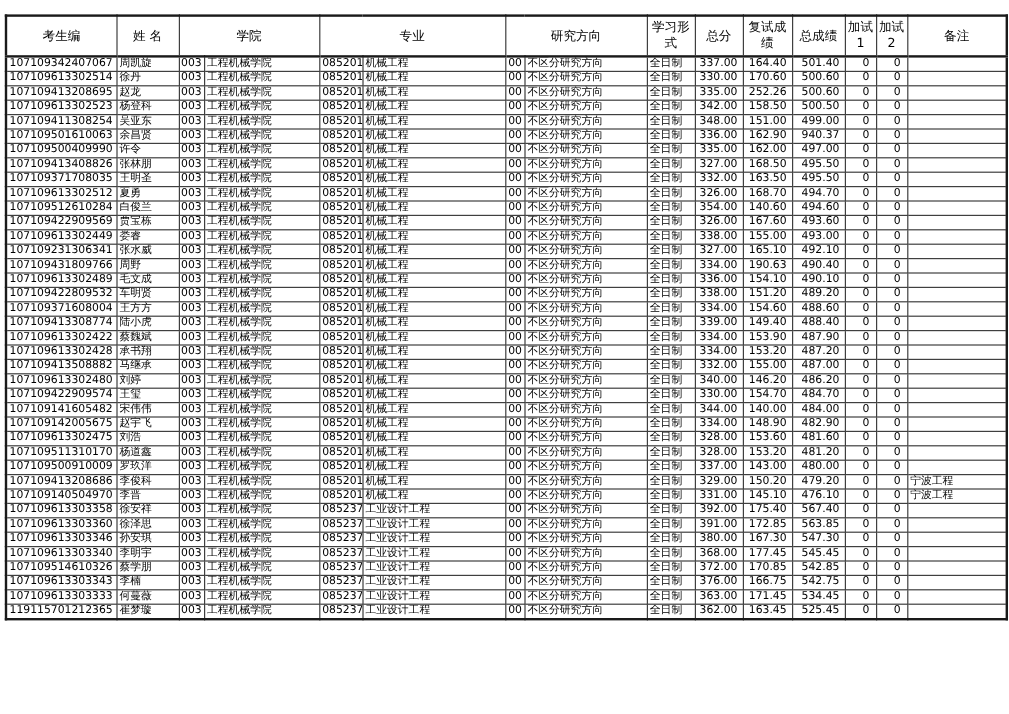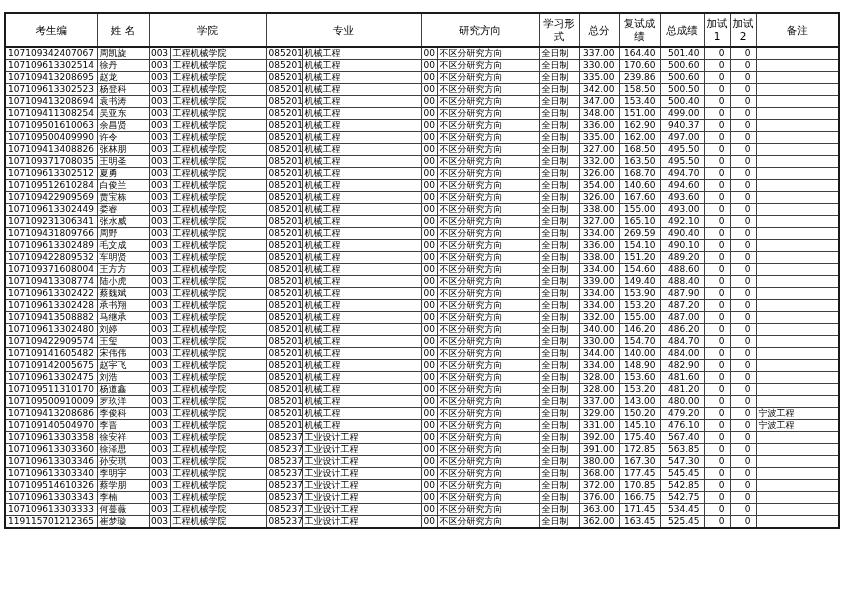--- a/index.html
+++ b/index.html
@@ -106,21 +106,21 @@
       <td>107109413208695</td>
       <td>赵龙</td>
       <td class="code">003</td>
       <td>工程机械学院</td>
       <td>085201</td>
       <td>机械工程</td>
       <td>00</td>
       <td>不区分研究方向</td>
       <td>全日制</td>
       <td class="num">335.00</td>
-      <td class="num">239.86</td>
+      <td class="num">252.26</td>
       <td class="num">500.60</td>
       <td class="extra">0</td>
       <td class="extra">0</td>
       <td></td>
     </tr>
 
     <tr>
       <td>107109613302523</td>
       <td>杨登科</td>
       <td class="code">003</td>
@@ -131,37 +131,20 @@
       <td>不区分研究方向</td>
       <td>全日制</td>
       <td class="num">342.00</td>
       <td class="num">158.50</td>
       <td class="num">500.50</td>
       <td class="extra">0</td>
       <td class="extra">0</td>
       <td></td>
     </tr>
 
-    <tr>
-      <td>107109413208694</td>
-      <td>袁书涛</td>
-      <td class="code">003</td>
-      <td>工程机械学院</td>
-      <td>085201</td>
-      <td>机械工程</td>
-      <td>00</td>
-      <td>不区分研究方向</td>
-      <td>全日制</td>
-      <td class="num">347.00</td>
-      <td class="num">153.40</td>
-      <td class="num">500.40</td>
-      <td class="extra">0</td>
-      <td class="extra">0</td>
-      <td></td>
-    </tr>
 
 
     <tr>
       <td>107109411308254</td>
       <td>吴亚东</td>
       <td class="code">003</td>
       <td>工程机械学院</td>
       <td>085201</td>
       <td>机械工程</td>
       <td>00</td>
@@ -341,21 +324,21 @@
       <td>107109431809766</td>
       <td>周野</td>
       <td class="code">003</td>
       <td>工程机械学院</td>
       <td>085201</td>
       <td>机械工程</td>
       <td>00</td>
       <td>不区分研究方向</td>
       <td>全日制</td>
       <td class="num">334.00</td>
-      <td class="num">269.59</td>
+      <td class="num">190.63</td>
       <td class="num">490.40</td>
       <td class="extra">0</td>
       <td class="extra">0</td>
       <td></td>
     </tr>
 
     <tr>
       <td>107109613302489</td>
       <td>毛文成</td>
       <td class="code">003</td>

